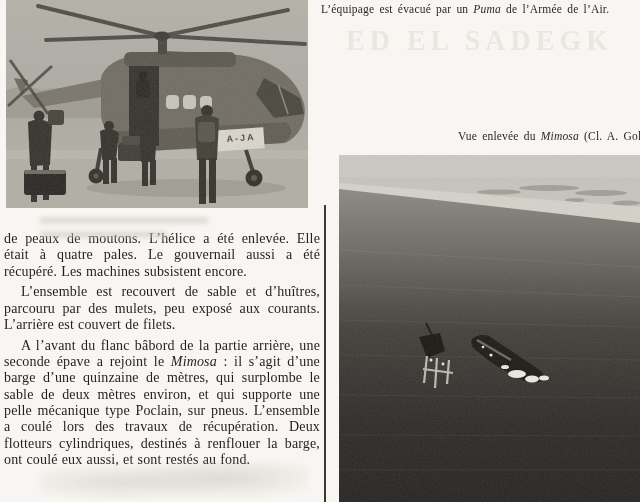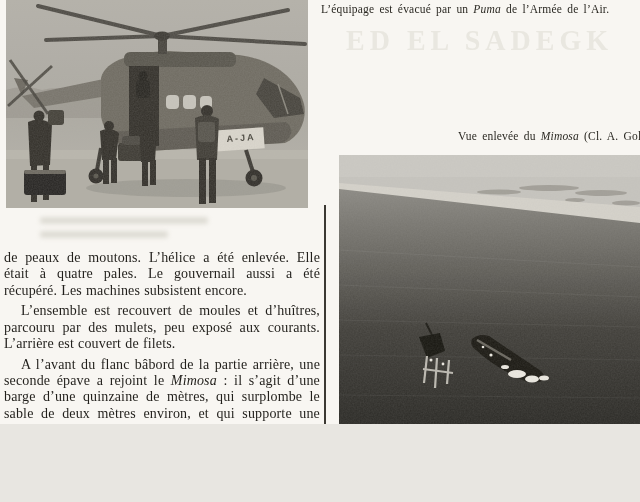--- a/index.html
+++ b/index.html
@@ -1,17 +1,17 @@
 <!DOCTYPE html>
 <html><head>
 <meta charset="utf-8">
 <style>
   html,body{margin:0;padding:0;background:#e8e6e1;}
   .page{
-    position:relative; width:640px; height:424px; overflow:hidden;
+    position:relative; width:640px; height:502px; overflow:hidden;
     background:#f8f6f2; font-family:"Liberation Serif","DejaVu Serif",serif;
   }
   
   .ghost-headline{
     position:absolute; left:346px; top:24px; width:294px;
     font-family:"Liberation Serif",serif; font-weight:bold;
     font-size:28px; letter-spacing:5px; color:#e9e7e0;
     transform:scaleY(1.08); white-space:nowrap; user-select:none;
   }
   .ghost-line{position:absolute; background:rgba(203,200,190,.55); filter:blur(2px); border-radius:3px;}
@@ -40,21 +40,21 @@
   .registration{
     position:absolute; left:212px; top:133px; width:46px;
     font-family:"Liberation Sans","DejaVu Sans",sans-serif;
     font-size:9px; font-weight:bold; letter-spacing:2px; text-align:center;
     color:#55524a; transform:rotate(-4deg);
   }
   
   .divider{position:absolute; left:324px; top:205px; width:1.5px; height:297px; background:#3c3933;}
   
   .bodytext{
-    position:absolute; left:4px; top:250px; width:316px;
+    position:absolute; left:4px; top:231px; width:316px;
     font-size:14px; line-height:16.3px; text-align:justify;
     color:#211f1b; letter-spacing:.15px; word-spacing:.5px;
   }
   .bodytext p{margin:0 0 4.5px;}
   .bodytext p.ind{text-indent:17px;}
 </style>
 </head>
 <body>
 
 <div class="page">
@@ -234,21 +234,21 @@
           <circle cx="92" cy="205" r="1.5"></circle>
           <circle cx="104" cy="209" r="1.4"></circle>
         </g>
       </g>
       <rect width="301" height="347" filter="url(#grain2)"></rect>
     </svg>
   </figure>
 
   <div class="bodytext">
     <p><span>de peaux de moutons. L’hélice a été enlevée. Elle était à quatre pales. Le gouvernail aussi a été récupéré. Les machines subsistent encore.</span></p>
-    <p class="ind"><span>L’ensemble est recouvert de moules et d’huîtres, parcouru par des mulets, peu exposé aux courants. L’arrière est couvert de filets.</span></p>
+    <p class="ind"><span>L’ensemble est recouvert de sable et d’huîtres, parcouru par des mulets, peu exposé aux courants. L’arrière est couvert de filets.</span></p>
     <p class="ind"><span>A l’avant du flanc bâbord de la partie arrière, une seconde épave a rejoint le </span><span style="font-style: italic;">Mimosa</span><span> : il s’agit d’une barge d’une quinzaine de mètres, qui surplombe le sable de deux mètres environ, et qui supporte une pelle mécanique type Poclain, sur pneus. L’ensemble a coulé lors des travaux de récupération. Deux flotteurs cylindriques, destinés à renflouer la barge, ont coulé eux aussi, et sont restés au fond.</span></p>
   </div>
 
   <div class="ghost-line l1"></div>
   <div class="ghost-line l2"></div>
   <div class="ghost-blob"></div>
 
 </div>
 
 </body></html>

